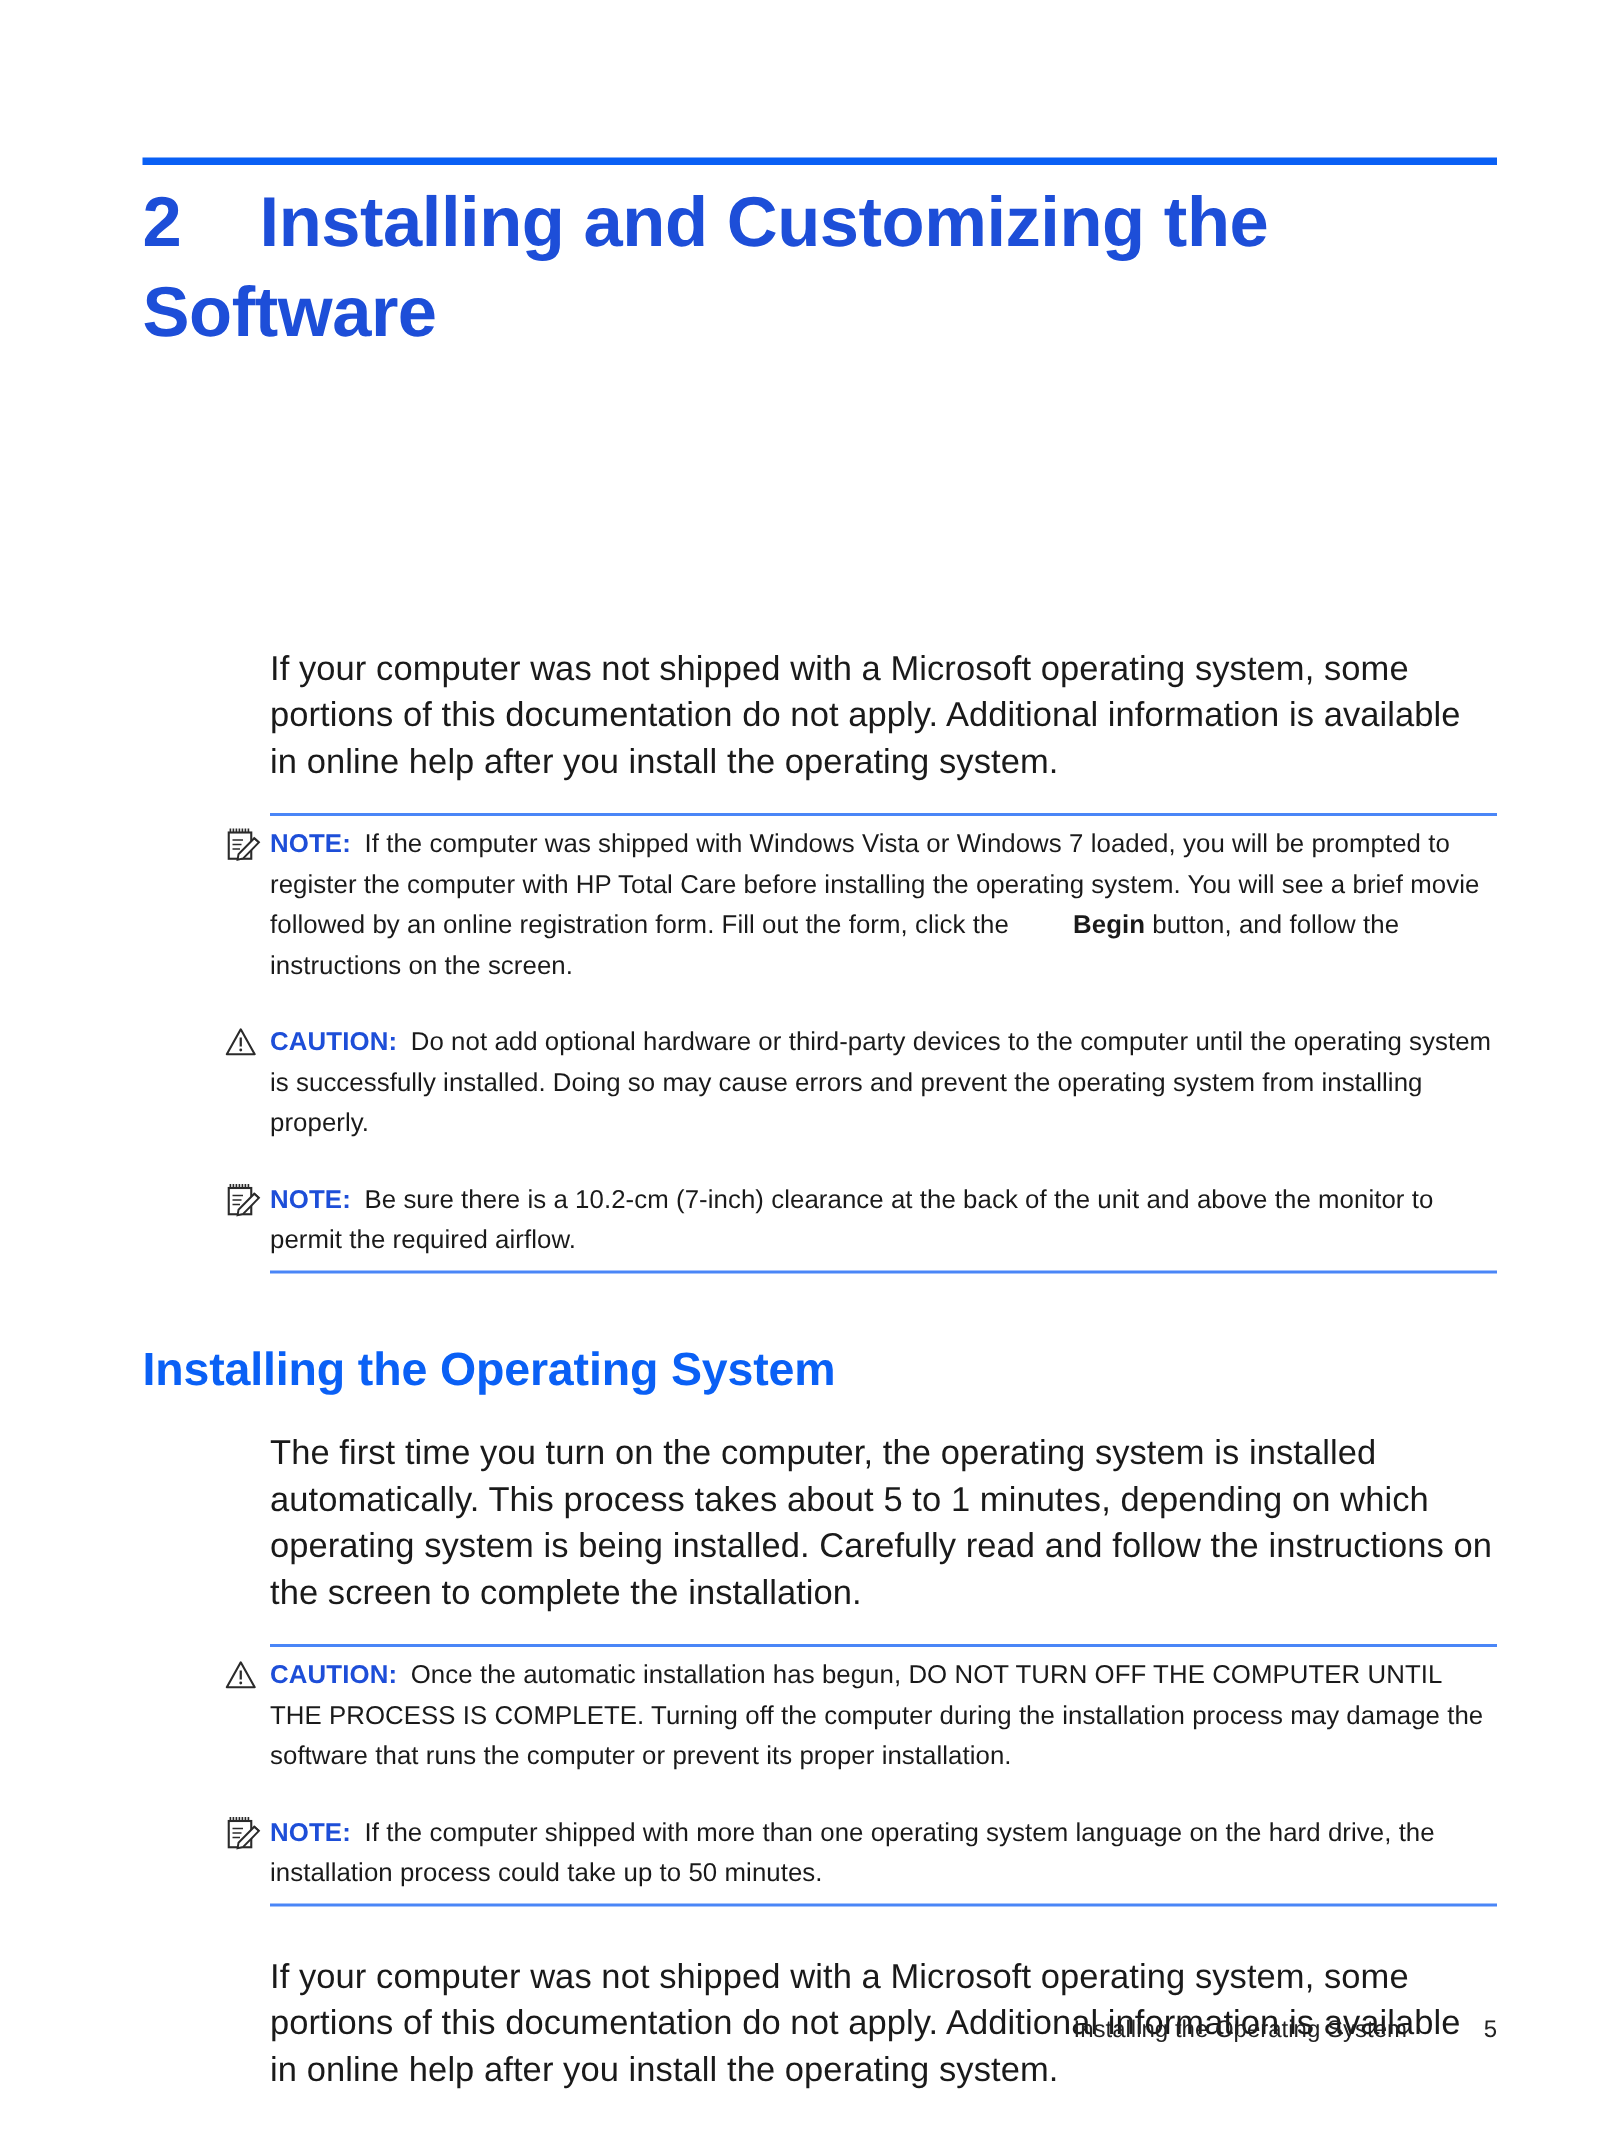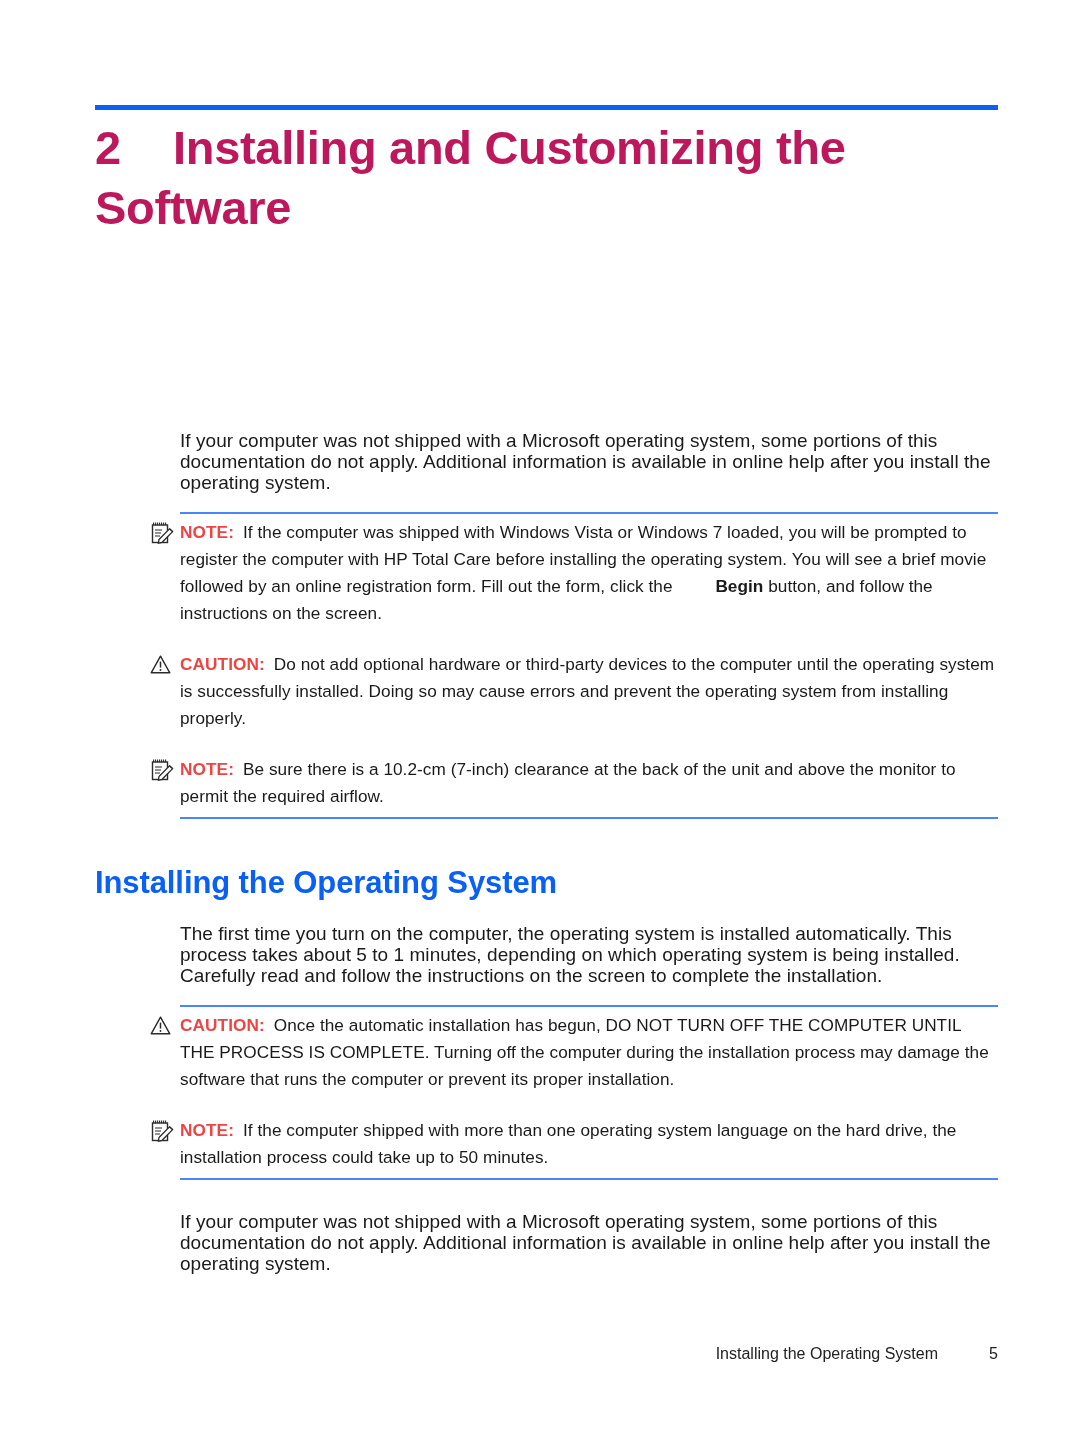--- a/index.html
+++ b/index.html
@@ -33,21 +33,21 @@
     height: 5px;
     background: #0a60f5;
   }
   .chapter-title {
     position: absolute;
     left: 95px;
     top: 118px;
     width: 880px;
     font-size: 47px;
     font-weight: bold;
-    color: #be185d;
+    color: #1d4ed8;
     line-height: 1.28;
     letter-spacing: -0.3px;
   }
   .chapter-num {
     display: inline-block;
     width: 78px;
   }
   .chapter-text {
     display: inline;
   }
@@ -56,22 +56,22 @@
   .content {
     position: absolute;
     left: 95px;
     top: 430px;
     width: 903px;
   }
 
   .para {
     margin: 0 0 26px 0;
     padding-left: 85px;
-    font-size: 19px;
-    line-height: 21px;
+    font-size: 23px;
+    line-height: 31px;
     color: #1a1a1a;
     letter-spacing: 0.05px;
   }
   .para:last-child { margin-bottom: 0; }
 
   
   .admon {
     position: relative;
     margin: 0 0 24px 0;
     padding-left: 85px;
@@ -89,21 +89,21 @@
   .admon .rule-bottom { bottom: -9px; }
 
   .admon .body {
     font-size: 17.2px;
     line-height: 27px;
     color: #1a1a1a;
     letter-spacing: 0.05px;
   }
   .admon .label {
     font-weight: bold;
-    color: #ef4444;
+    color: #1d4ed8;
     letter-spacing: 0.1px;
     font-size: 17.2px;
   }
   .admon .label-gap { display: inline-block; width: 9px; }
 
   .admon-icon {
     position: absolute;
     left: 55px;
     top: 2px;
     width: 26px;

